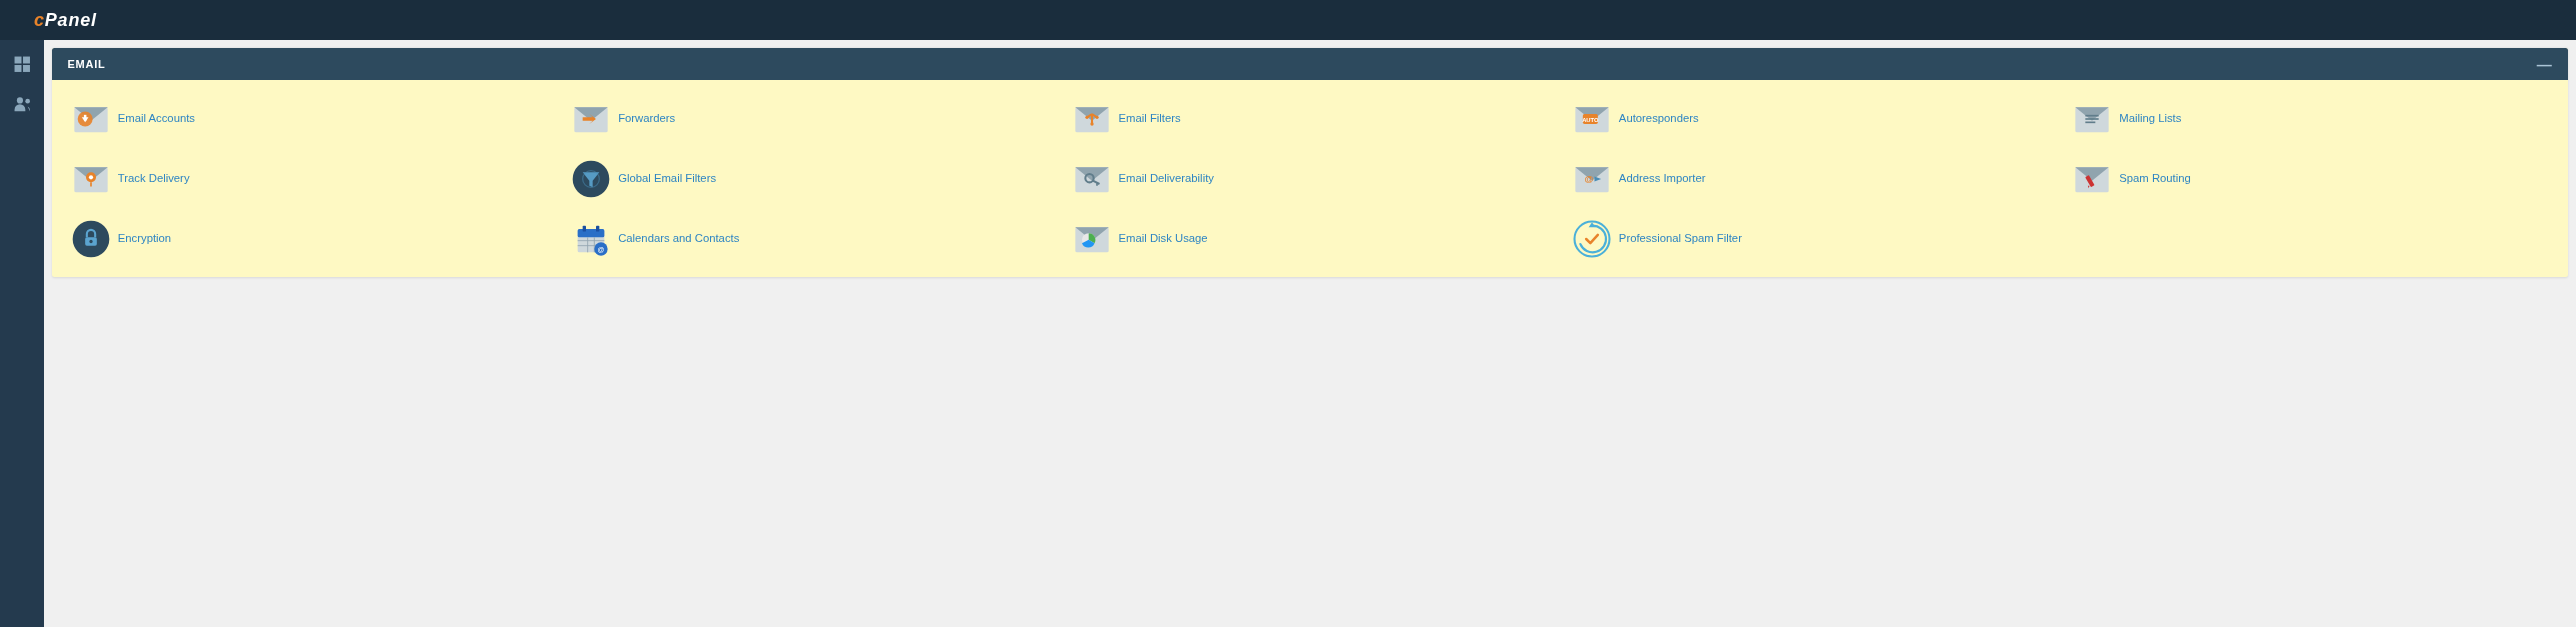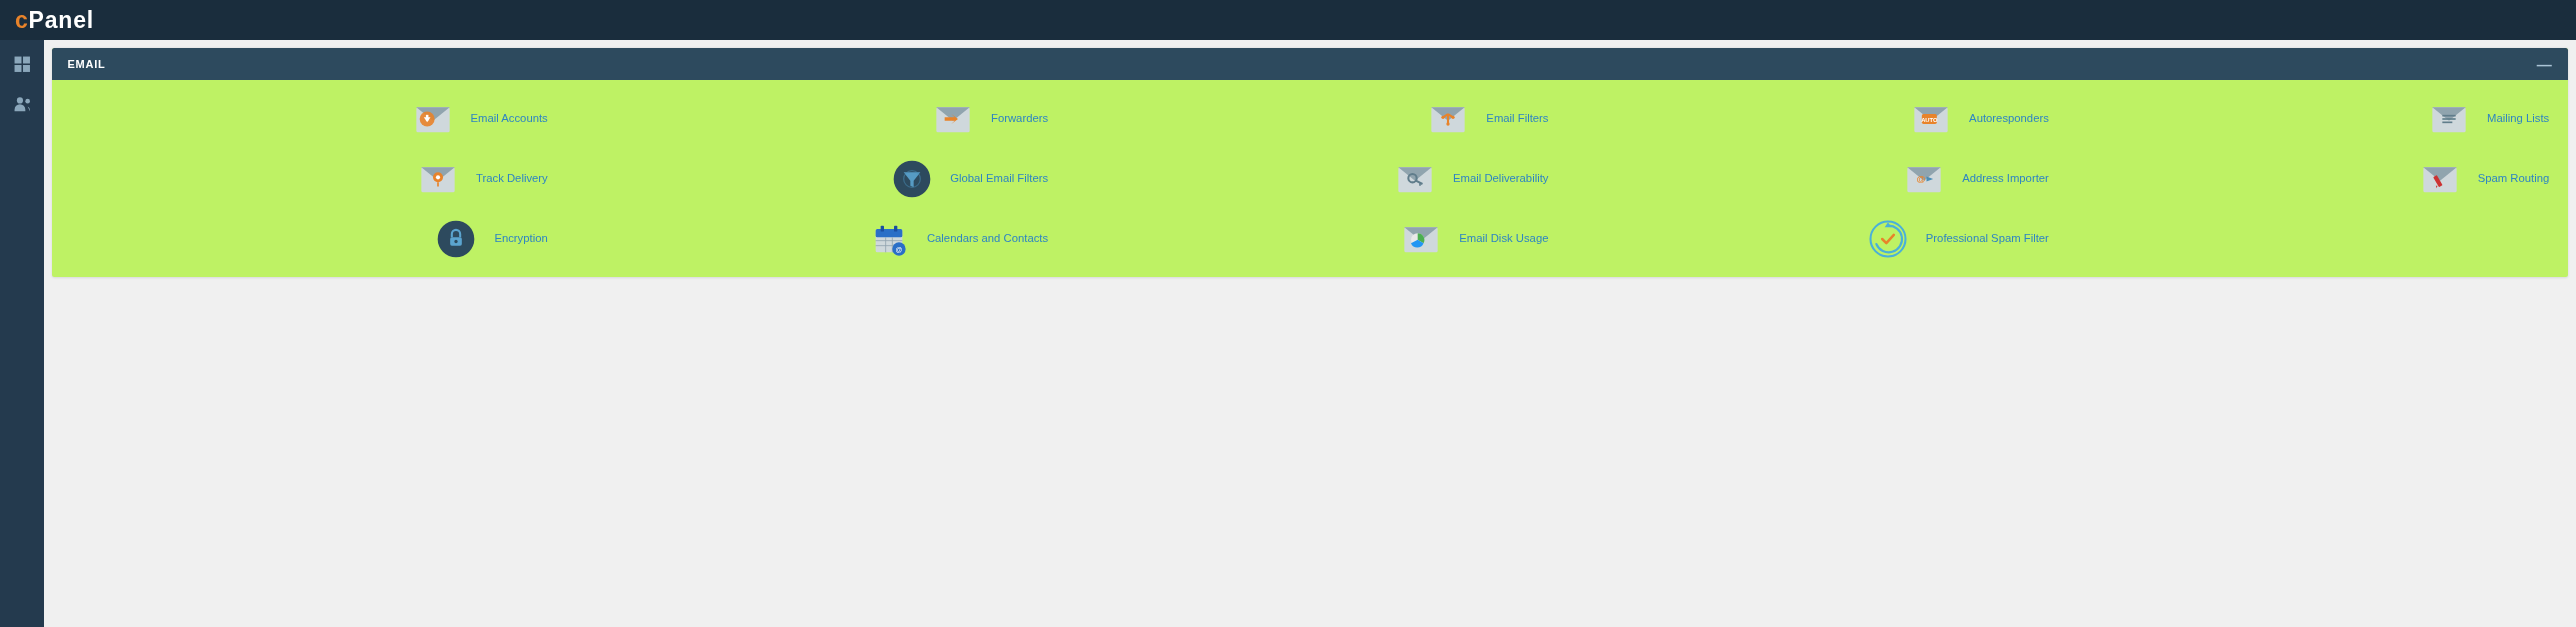--- a/index.html
+++ b/index.html
@@ -8,23 +8,25 @@
     
     .topbar {
       background: #1a2d3d;
       height: 40px;
       display: flex;
       align-items: center;
       padding: 0 15px;
     }
     .topbar-logo {
       color: #fff;
-      font-size: 23px;
+      font-size: 18px;
+      font-style: italic;
       font-weight: bold;
       letter-spacing: 0.8px;
+      margin-left: 19px;
     }
     .topbar-logo span { color: #ff6600; }
 
     
     .layout {
       display: flex;
       min-height: calc(100vh - 40px);
     }
     .sidebar {
       width: 44px;
@@ -47,21 +49,21 @@
 
     
     .main {
       flex: 1;
       background: #f0f0f0;
       padding: 0;
     }
 
     
     .email-section {
-      background: #bef264;
+      background: #fef9c3;
       margin: 8.4px;
       border-radius: 2.5px;
       box-shadow: 0 0.8px 2.5px rgba(0,0,0,0.1);
     }
     .section-header {
       background: #2d4a5e;
       color: #fff;
       font-size: 11px;
       font-weight: bold;
       letter-spacing: 0.8px;
@@ -81,26 +83,25 @@
     .items-grid {
       display: grid;
       grid-template-columns: repeat(5, 1fr);
       gap: 0;
       padding: 8.4px 6.7px;
     }
 
     .grid-item {
       display: flex;
       align-items: center;
-      gap: 18px;
+      gap: 7px;
       padding: 10px 11.7px;
       cursor: pointer;
       border-radius: 2.5px;
       text-decoration: none;
-      justify-content: flex-end;
     }
 
     .item-icon {
       width: 40px;
       height: 40px;
       flex-shrink: 0;
     }
     .item-label {
       color: #2e85c3;
       font-size: 11.3px;

